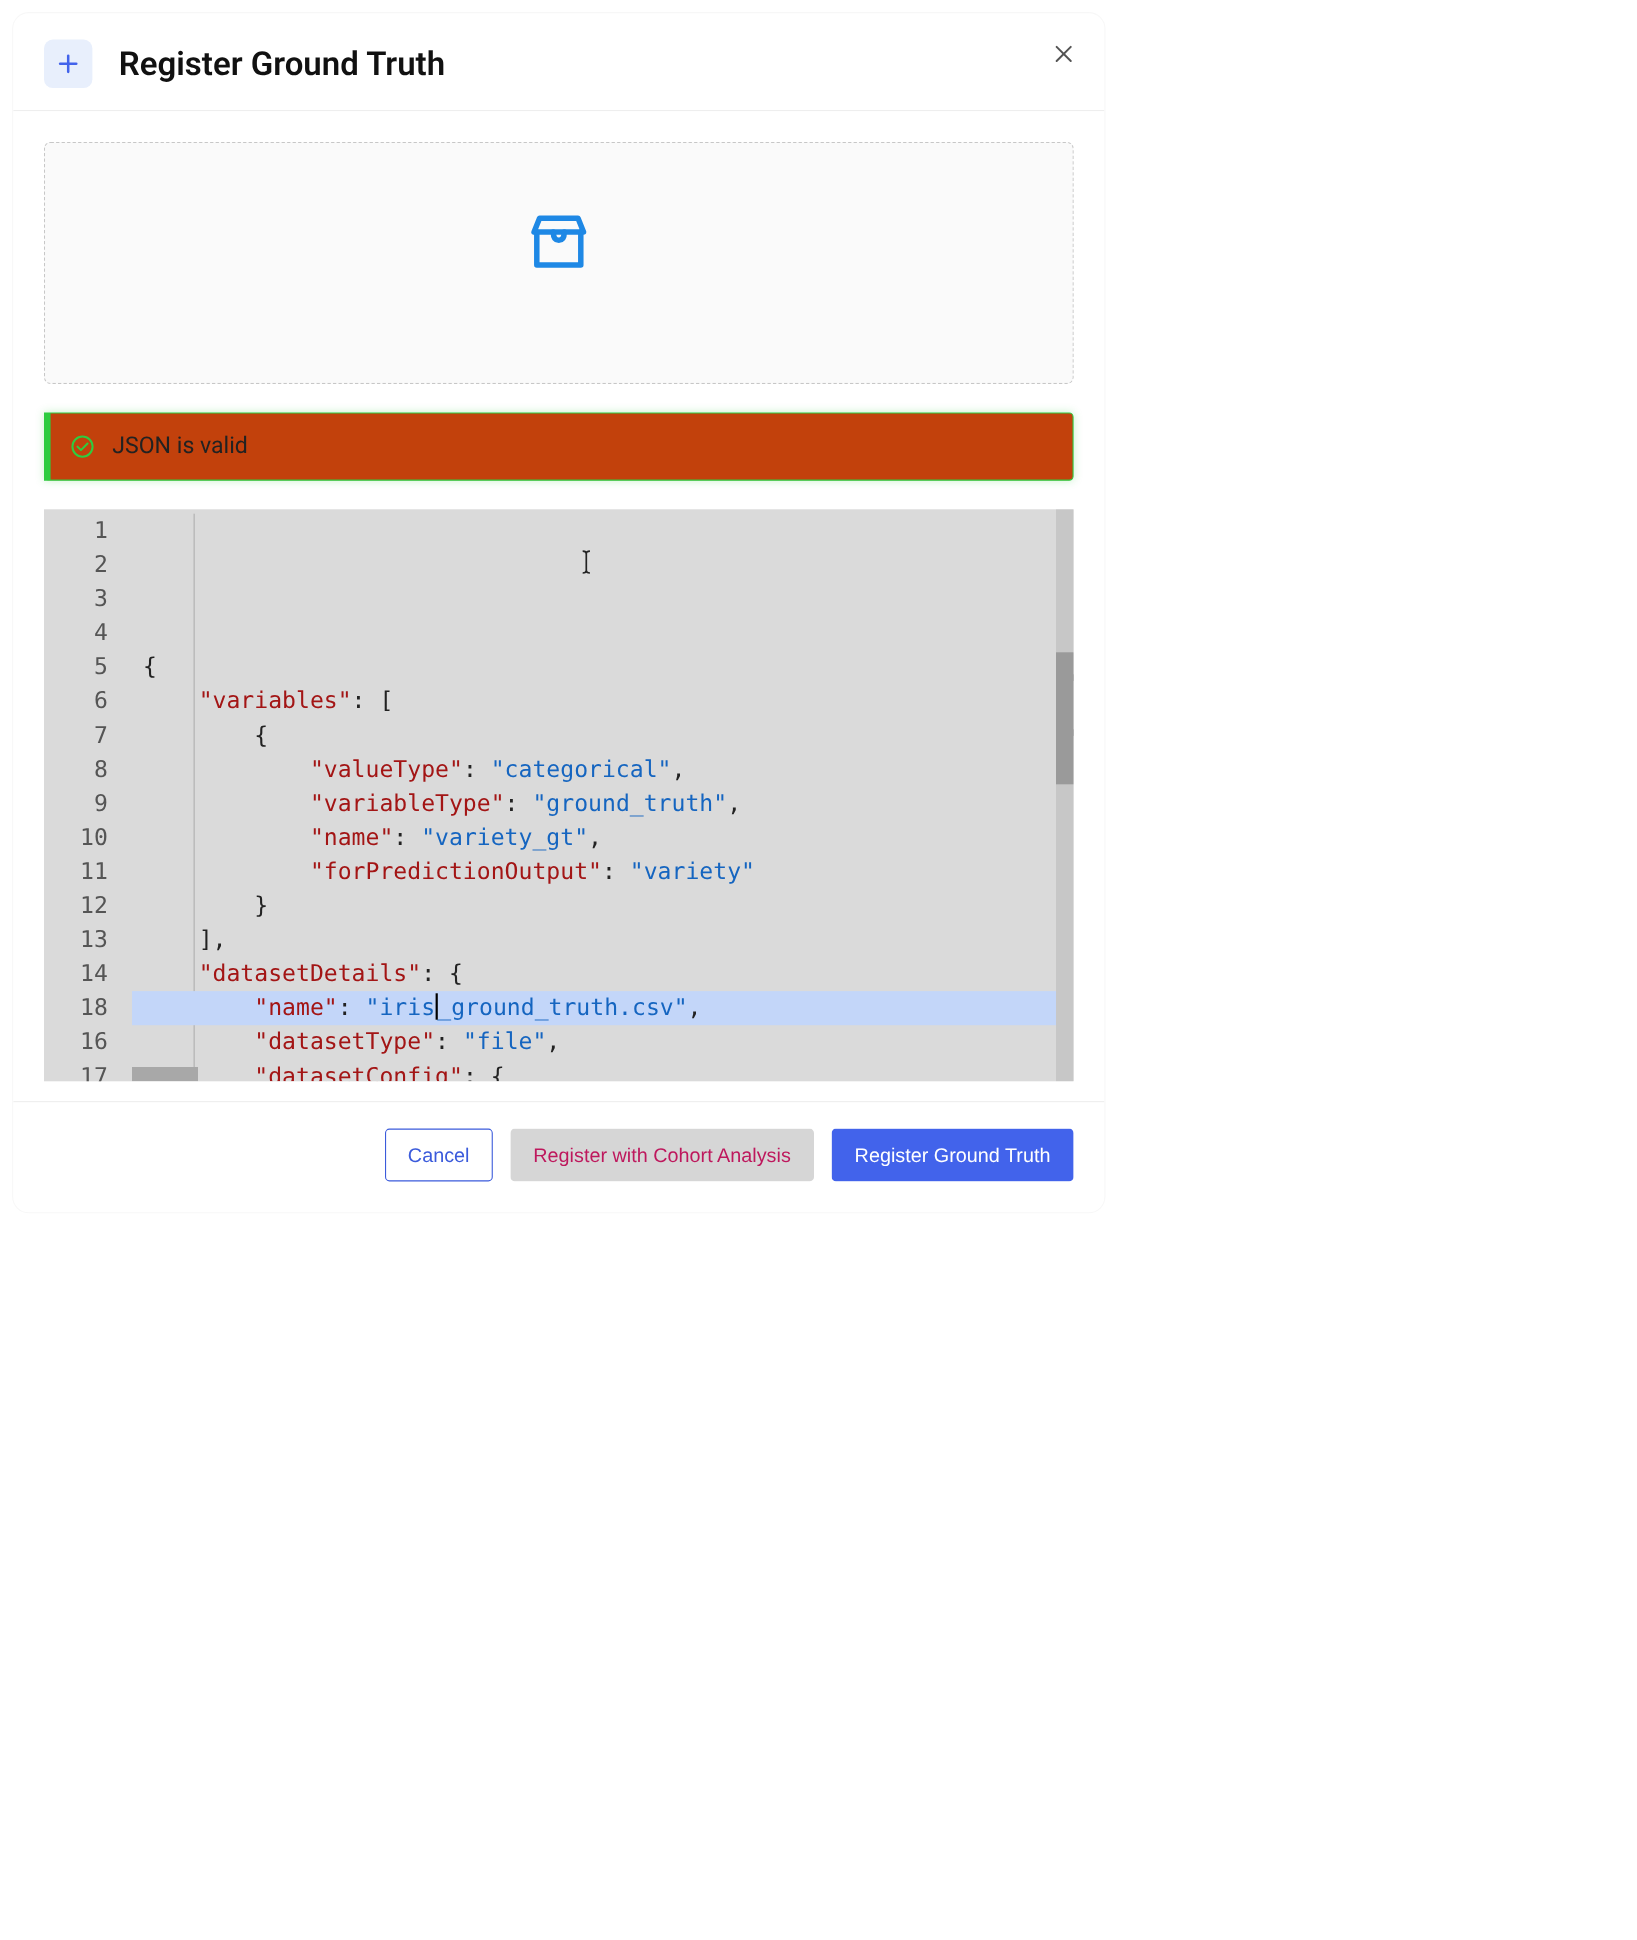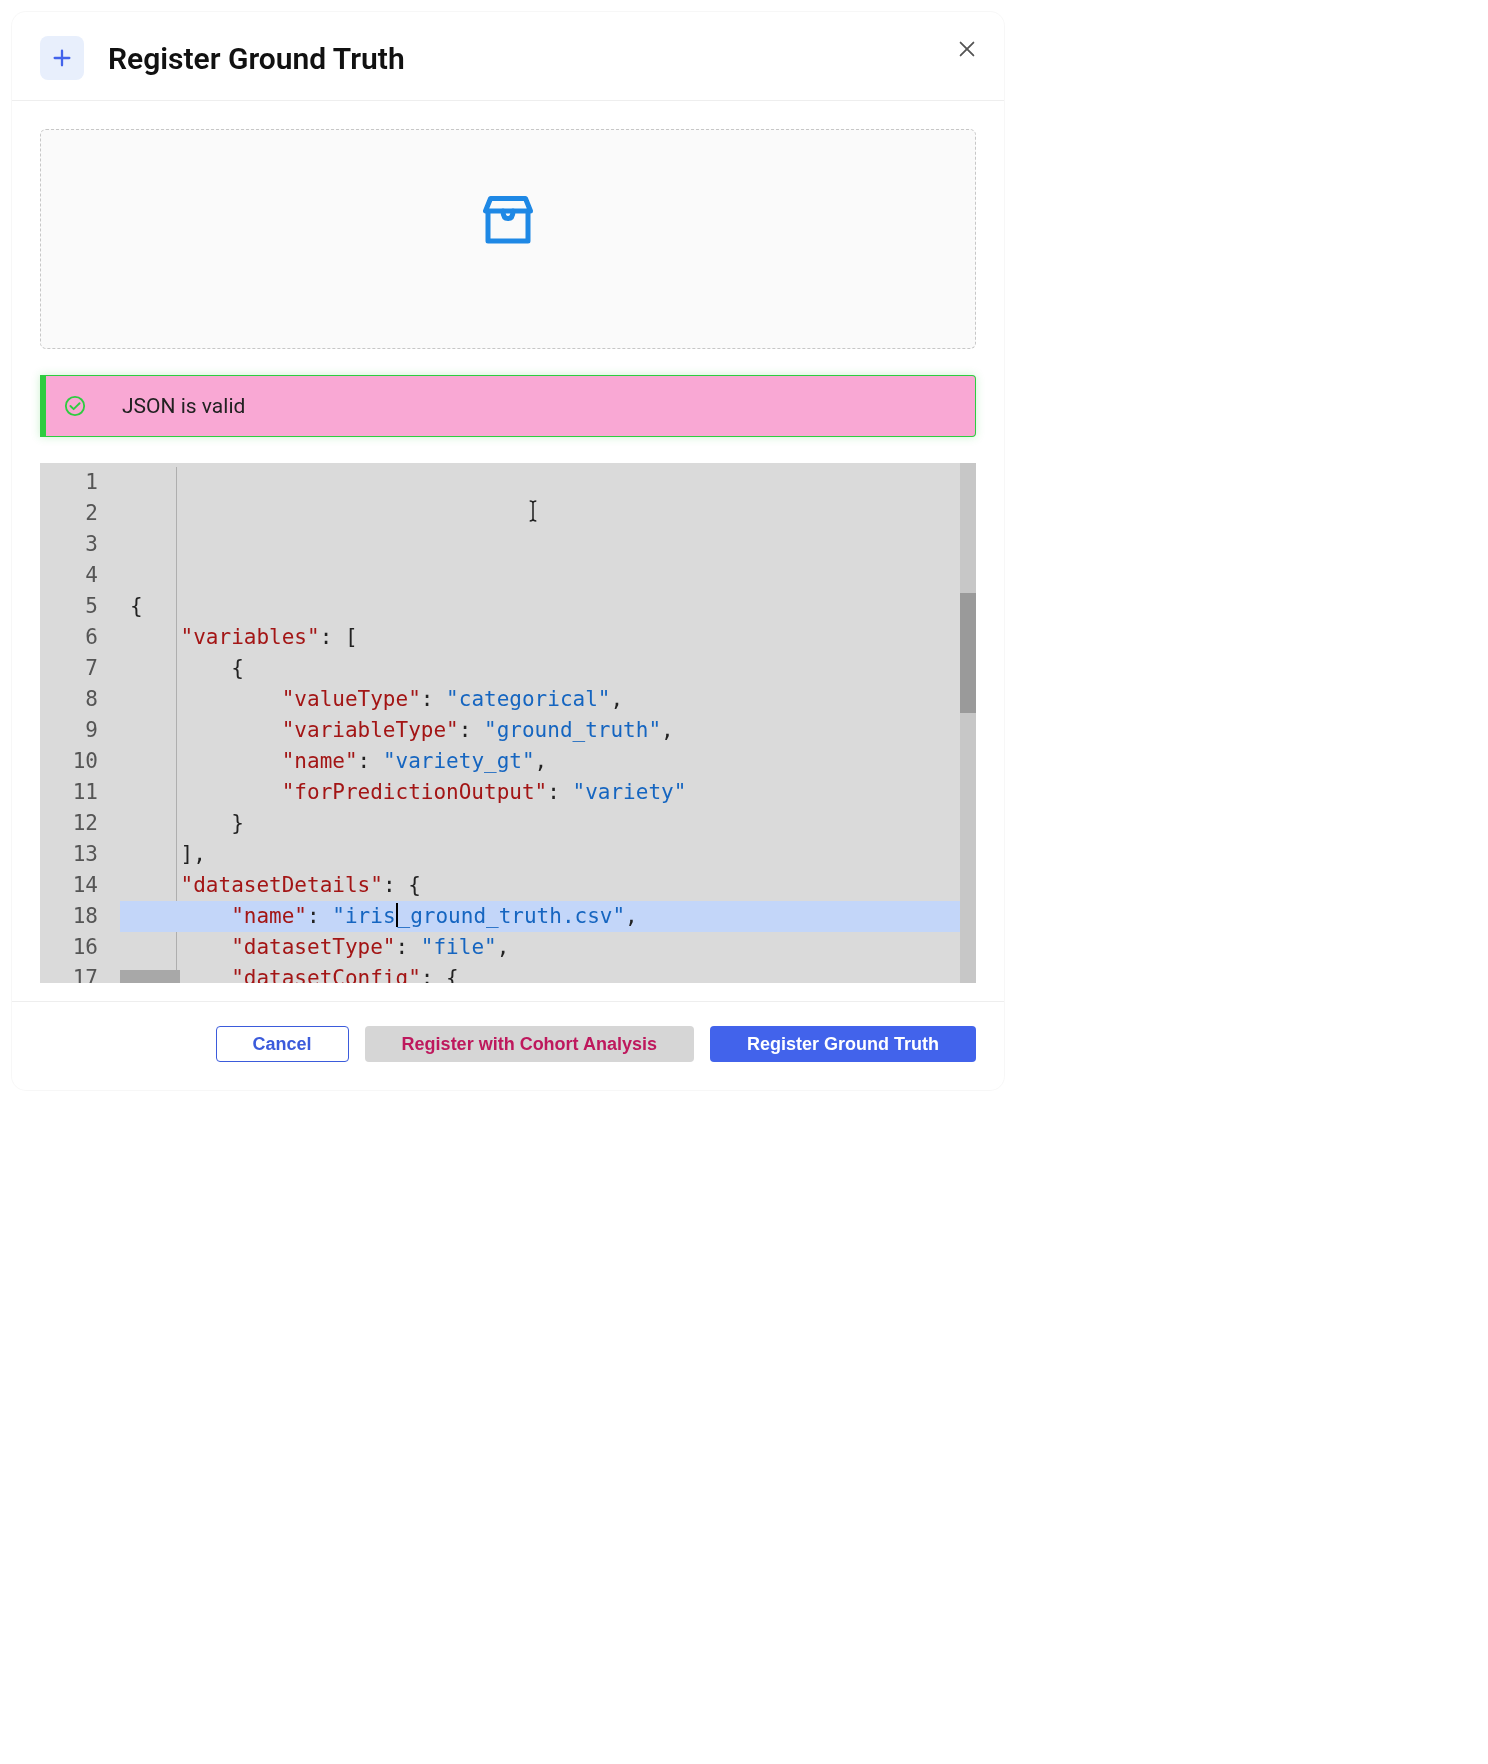--- a/index.html
+++ b/index.html
@@ -65,26 +65,26 @@
   .dropzone .box-icon { margin-bottom: 32px; }
   .dropzone-text {
     font-size: 24px;
     color: #222;
   }
   
   .valid-bar {
     margin-top: 26px;
     border: 1px solid #2ecc40;
     border-left: 6px solid #2ecc40;
-    background: #f9a8d4;
+    background: #c2410c;
     padding: 18px 18px;
     border-radius: 0 4px 4px 0;
     display: flex;
     align-items: center;
-    gap: 36px;
+    gap: 16px;
     box-shadow: 0 0 8px rgba(46,204,64,0.25);
   }
   .valid-bar .check { display: flex; }
   .valid-text { font-size: 21px; color: #222; }
   
   .editor {
     margin-top: 26px;
     background: #dadada;
     font-family: "SF Mono", Menlo, Consolas, monospace;
     font-size: 21px;
@@ -172,25 +172,25 @@
   
   .footer {
     margin-top: 18px;
     border-top: 1px solid #eee;
     padding: 24px 28px 28px 28px;
     display: flex;
     justify-content: flex-end;
     gap: 16px;
   }
   .btn {
-    height: 36px;
-    padding: 0 36px;
+    height: 48px;
+    padding: 0 20px;
     border-radius: 4px;
     font-size: 18px;
-    font-weight: 700;
+    font-weight: 400;
     display: inline-flex;
     align-items: center;
     justify-content: center;
     cursor: pointer;
     border: 1px solid transparent;
   }
   .btn-cancel {
     background: #fff;
     border-color: #3b5bdb;
     color: #3b5bdb;

